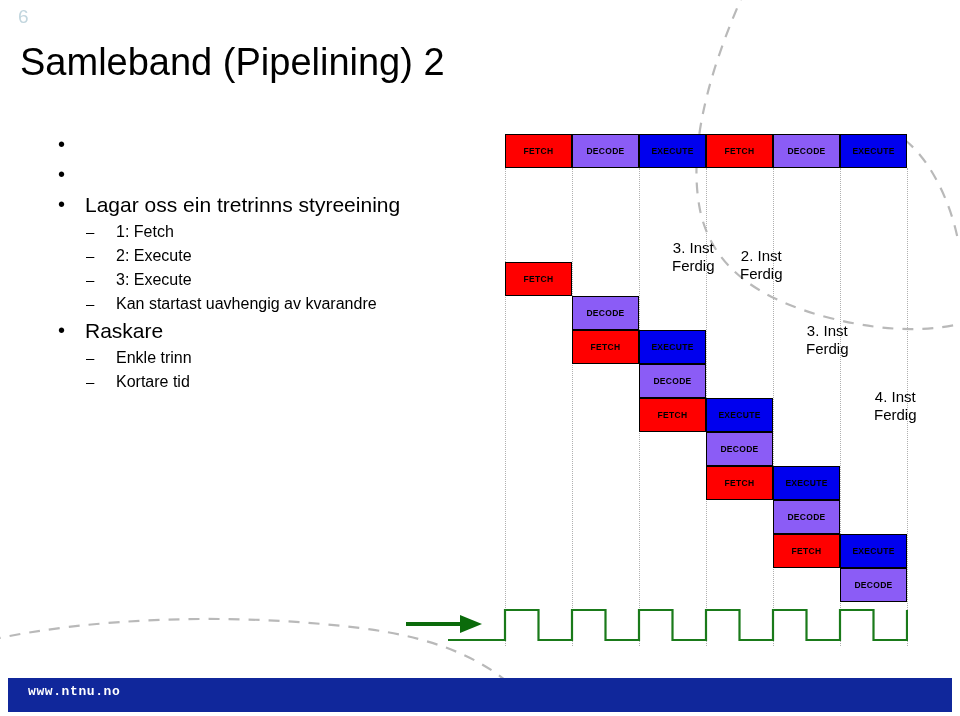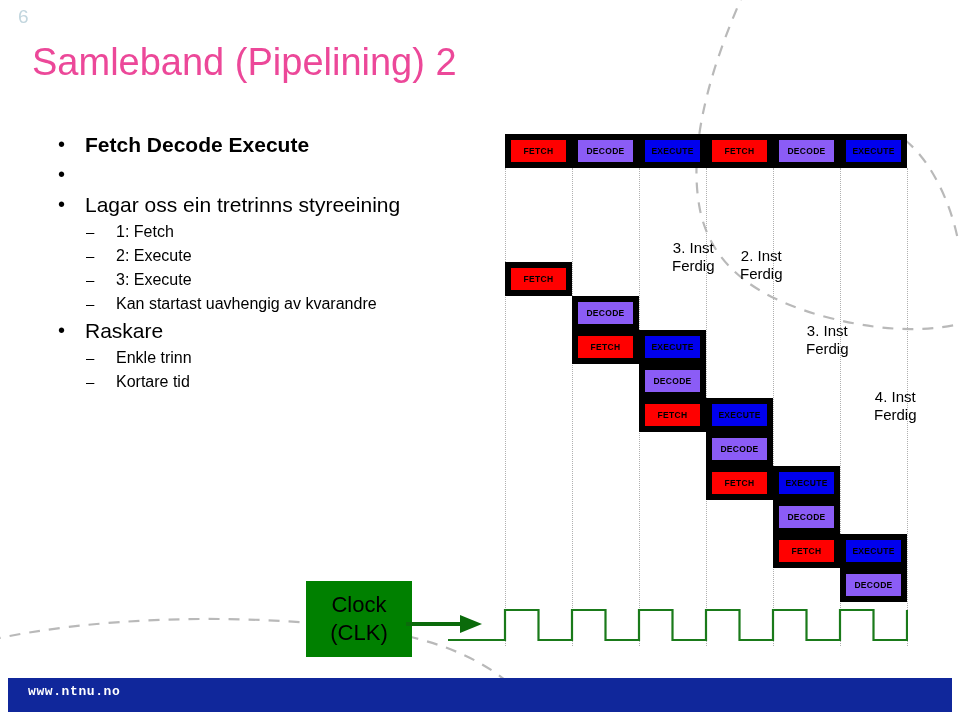--- a/index.html
+++ b/index.html
@@ -16,22 +16,22 @@
   #deco{position:absolute;left:0;top:0;width:960px;height:716px;pointer-events:none;}
 
   
   .slide-number{
     position:absolute;left:18px;top:6px;
     font-size:19px;color:#c2d6de;font-weight:400;letter-spacing:0;
   }
 
   
   .slide-title{
-    position:absolute;left:32px;top:40px;
-    font-size:38px;line-height:44px;color:#ec4899;font-weight:400;
+    position:absolute;left:20px;top:40px;
+    font-size:38px;line-height:44px;color:#000000;font-weight:400;
     white-space:nowrap;
   }
 
   
   .bullets{position:absolute;left:58px;top:130px;width:470px;}
   .b-row{display:flex;align-items:flex-start;}
   .b-mark{flex:0 0 auto;color:#000;}
   .b-text{flex:0 1 auto;color:#000;white-space:nowrap;}
 
   .lvl1{margin-bottom:1px;}
@@ -41,21 +41,21 @@
   .lvl1.indent .b-text{padding-left:10px;}
 
   .lvl2{margin-bottom:0px;}
   .lvl2 .b-mark{width:30px;margin-left:28px;font-size:15px;line-height:24px;}
   .lvl2 .b-text{font-size:16px;line-height:24px;}
 
   
   .blk{
     position:absolute;
     box-sizing:border-box;
-    border:6px solid #000000;
+    border:1px solid #000000;
     display:flex;align-items:center;justify-content:center;
     font-size:8.5px;font-weight:bold;color:#000;
     letter-spacing:0.3px;
   }
   .blk.fetch{background:#ff0000;}
   .blk.decode{background:#8b5cf6;}
   .blk.execute{background:#0000ee;}
 
   
   .tick{
@@ -101,21 +101,20 @@
     <path d="M -10 640 C 90 618 230 612 360 628 C 440 638 500 662 540 716" fill="none" stroke="#b9b9b9" stroke-width="2.2" stroke-dasharray="11 9"></path>
   </svg>
 
   <div class="slide-number">6</div>
 
   <div class="slide-title">Samleband (Pipelining) 2</div>
 
   <div class="bullets" id="bullet-list">
       <div class="b-row lvl1 bold">
         <span class="b-mark">•</span>
-        <span class="b-text">Fetch Decode Execute</span>
       </div>
       <div class="b-row lvl1 indent">
         <span class="b-mark">•</span>
       </div>
       <div class="b-row lvl1">
         <span class="b-mark">•</span>
         <span class="b-text">Lagar oss ein tretrinns styreeining</span>
       </div>
       <div class="b-row lvl2">
         <span class="b-mark">–</span>
@@ -174,24 +173,20 @@
       <div class="blk decode" style="left: 773px; top: 500px; width: 67px; height: 34px;">DECODE</div>
       <div class="blk fetch" style="left: 773px; top: 534px; width: 67px; height: 34px;">FETCH</div>
       <div class="blk execute" style="left: 840px; top: 534px; width: 67px; height: 34px;">EXECUTE</div>
       <div class="blk decode" style="left: 840px; top: 568px; width: 67px; height: 34px;">DECODE</div>
       <div class="inst-label" style="left: 672px; top: 239px;"><span>3. Inst</span><span class="l2">Ferdig</span></div>
       <div class="inst-label" style="left: 740px; top: 247px;"><span>2. Inst</span><span class="l2">Ferdig</span></div>
       <div class="inst-label" style="left: 806px; top: 322px;"><span>3. Inst</span><span class="l2">Ferdig</span></div>
       <div class="inst-label" style="left: 874px; top: 388px;"><span>4. Inst</span><span class="l2">Ferdig</span></div>
     </div>
 
-  <div class="clock-box" id="clock-box" style="left:306px;top:581px;width:106px;height:76px;">
-    <span>Clock</span>
-    <span>(CLK)</span>
-  </div>
 
   <svg class="clock-arrow" style="left:406px;top:612px;width:78px;height:24px;" viewBox="0 0 78 24" xmlns="http://www.w3.org/2000/svg">
     <line x1="0" y1="12" x2="58" y2="12" stroke="#0b6b0b" stroke-width="4"></line>
     <polygon points="54,3 76,12 54,21" fill="#0b6b0b"></polygon>
   </svg>
 
   <svg id="clock-wave" style="position:absolute;left:448px;top:596px;width:460px;height:50px;" viewBox="0 0 460 50" xmlns="http://www.w3.org/2000/svg">
       <path d="M 0 44 L 57 44 L 57 14 L 90.5 14 L 90.5 44 L 124 44 L 124 14 L 157.5 14 L 157.5 44 L 191 44 L 191 14 L 224.5 14 L 224.5 44 L 258 44 L 258 14 L 291.5 14 L 291.5 44 L 325 44 L 325 14 L 358.5 14 L 358.5 44 L 392 44 L 392 14 L 425.5 14 L 425.5 44 L 459 44 L 459 14" fill="none" stroke="#1a7a1a" stroke-width="2.2"></path>
     </svg>
 

